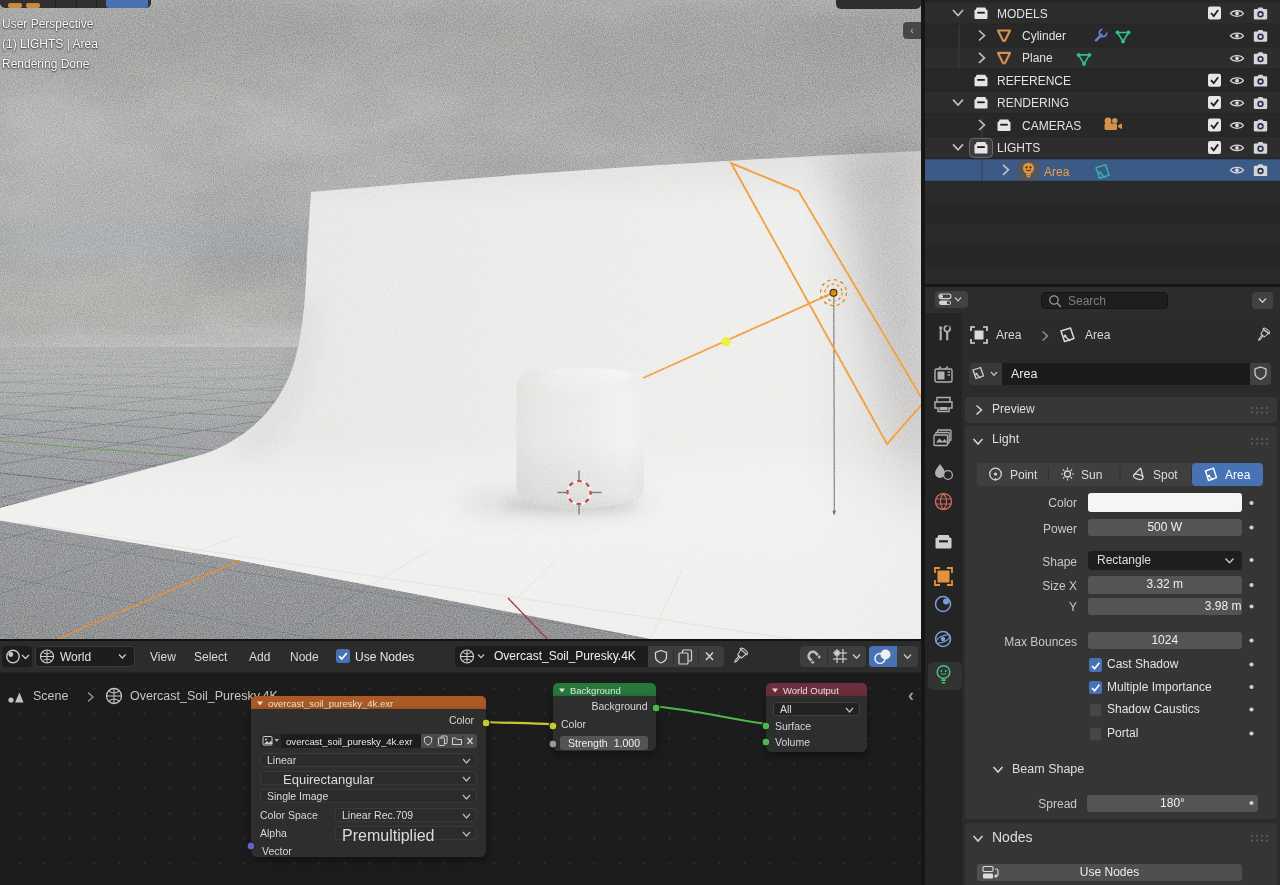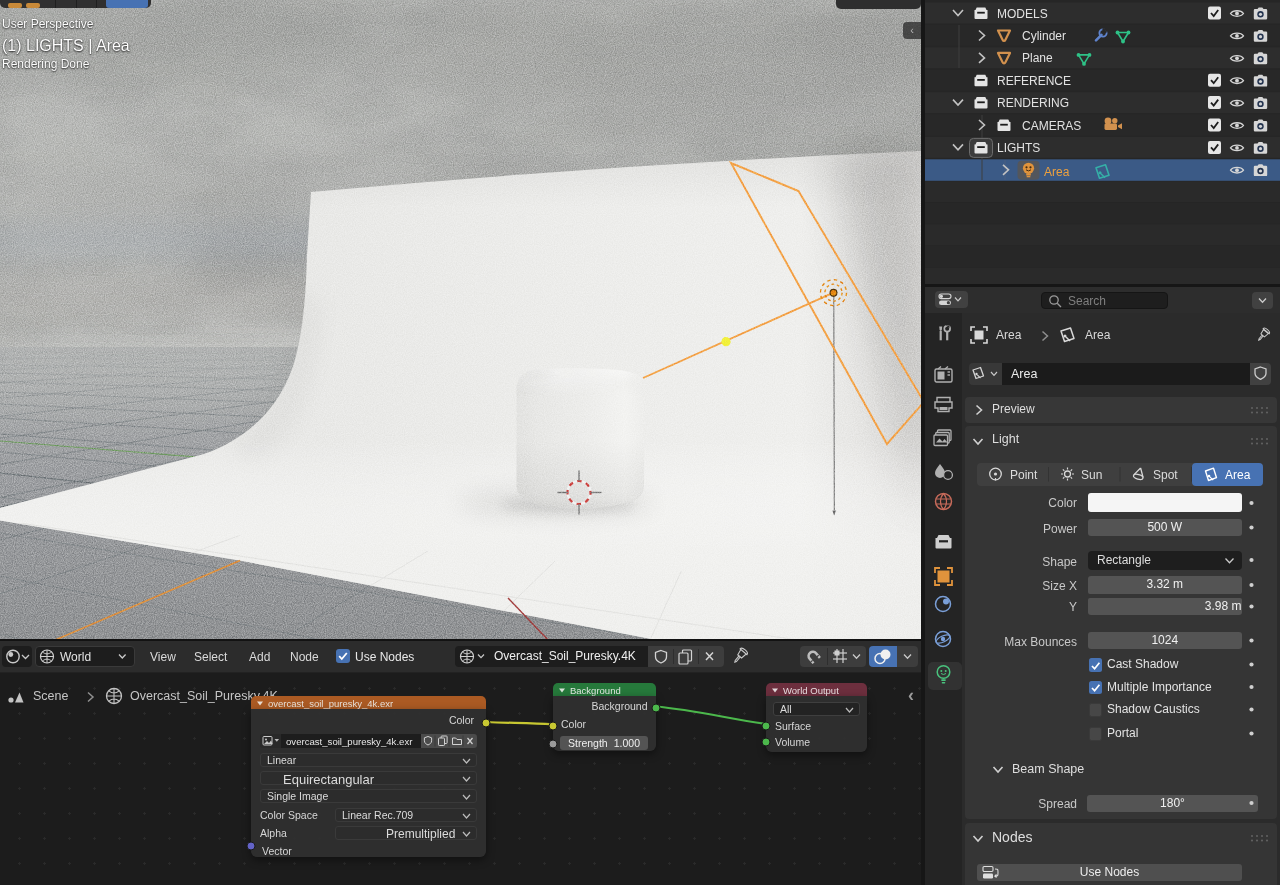--- a/index.html
+++ b/index.html
@@ -211,21 +211,21 @@
 <line x1="833.5" y1="292.7" x2="643" y2="378" stroke="#f4a246" stroke-width="1.9"></line>
 <circle cx="726" cy="341.7" r="4.6" fill="#f2f13c"></circle>
 <circle cx="833.5" cy="292.7" r="8.5" stroke="#e58913" stroke-width="1.3" fill="none" stroke-dasharray="2.7 2.7"></circle>
 <circle cx="833.5" cy="292.7" r="13" stroke="#e58913" stroke-width="1.3" fill="none" stroke-dasharray="3.4 3.4"></circle>
 <circle cx="833.5" cy="292.7" r="3.4" fill="#e58913" stroke="#53350a" stroke-width="1.2"></circle>
 
 <rect x="0" y="0" width="921" height="641" fill="#888888" filter="url(#grain)" opacity="0.5" style="mix-blend-mode:overlay"></rect>
 </svg>
 
 <div class="txt" style="left:2px;top:17px;font-size:12px;color:#ffffff;text-shadow:0 1px 2px rgba(0,0,0,0.8),0 0 1px rgba(0,0,0,0.5);">User Perspective</div>
-<div class="txt" style="left:2px;top:37px;font-size:16px;color:#ffffff;text-shadow:0 1px 2px rgba(0,0,0,0.8),0 0 1px rgba(0,0,0,0.5);">(1) LIGHTS | Area</div>
+<div class="txt" style="left:2px;top:37px;font-size:12px;color:#ffffff;text-shadow:0 1px 2px rgba(0,0,0,0.8),0 0 1px rgba(0,0,0,0.5);">(1) LIGHTS | Area</div>
 <div class="txt" style="left:2px;top:57px;font-size:12px;color:#ffffff;text-shadow:0 1px 2px rgba(0,0,0,0.8),0 0 1px rgba(0,0,0,0.5);">Rendering Done</div>
 
 <div class="abs" style="left:0;top:0;width:151px;height:8px;background:#303030;border-radius:0 0 5px 5px;overflow:hidden;">
   <div class="abs" style="left:8px;top:3px;width:14px;height:5px;background:#c98a39;border-radius:2px;"></div>
   <div class="abs" style="left:26px;top:3px;width:14px;height:5px;background:#c98a39;border-radius:2px;"></div>
   <div class="abs" style="left:106px;top:0;width:42px;height:8px;background:#4772b3;border-radius:0 0 3px 3px;"></div>
   <div class="abs" style="left:55px;top:0;width:1px;height:8px;background:#1f1f1f;"></div>
   <div class="abs" style="left:76px;top:0;width:1px;height:8px;background:#1f1f1f;"></div>
   <div class="abs" style="left:96px;top:0;width:1px;height:8px;background:#1f1f1f;"></div>
 </div>
@@ -399,21 +399,21 @@
           </div>
         <div class="txt" style="left:9px;top:100px;font-size:10.5px;color:#d6d6d6;">Color Space</div>
         <div class="abs" style="left:84px;top:99px;width:142px;height:14px;background:#2c2c2c;border:1px solid #3a3a3a;border-radius:3px;box-sizing:border-box;">
             <div class="txt" style="left:6px;top:0px;font-size:10.5px;color:#dcdcdc;">Linear Rec.709</div>
             <svg class="abs" style="right:4px;top:4px;" width="10" height="7">
               <path d="M1,1 l3.5,4 l3.5,-4" stroke="#bbb" stroke-width="1.2" fill="none"></path>
             </svg>
           </div>
         <div class="txt" style="left:9px;top:118px;font-size:10.5px;color:#d6d6d6;">Alpha</div>
         <div class="abs" style="left:84px;top:117px;width:142px;height:14px;background:#2c2c2c;border:1px solid #3a3a3a;border-radius:3px;box-sizing:border-box;">
-            <div class="txt" style="left:6px;top:0px;font-size:12px;color:#dcdcdc;margin-left:44px;">Premultiplied</div>
+            <div class="txt" style="left:6px;top:0px;font-size:16px;color:#dcdcdc;">Premultiplied</div>
             <svg class="abs" style="right:4px;top:4px;" width="10" height="7">
               <path d="M1,1 l3.5,4 l3.5,-4" stroke="#bbb" stroke-width="1.2" fill="none"></path>
             </svg>
           </div>
         <div class="txt" style="left:11px;top:136px;font-size:10.5px;color:#d6d6d6;">Vector</div>
       </div>
       <svg class="abs" style="left:-5px;top:145px;" width="10" height="10">
           <circle cx="5" cy="5" r="4" fill="#6363c7" stroke="#1a1a1a"></circle>
         </svg>
       <svg class="abs" style="left:230px;top:21.5px;" width="10" height="10">

